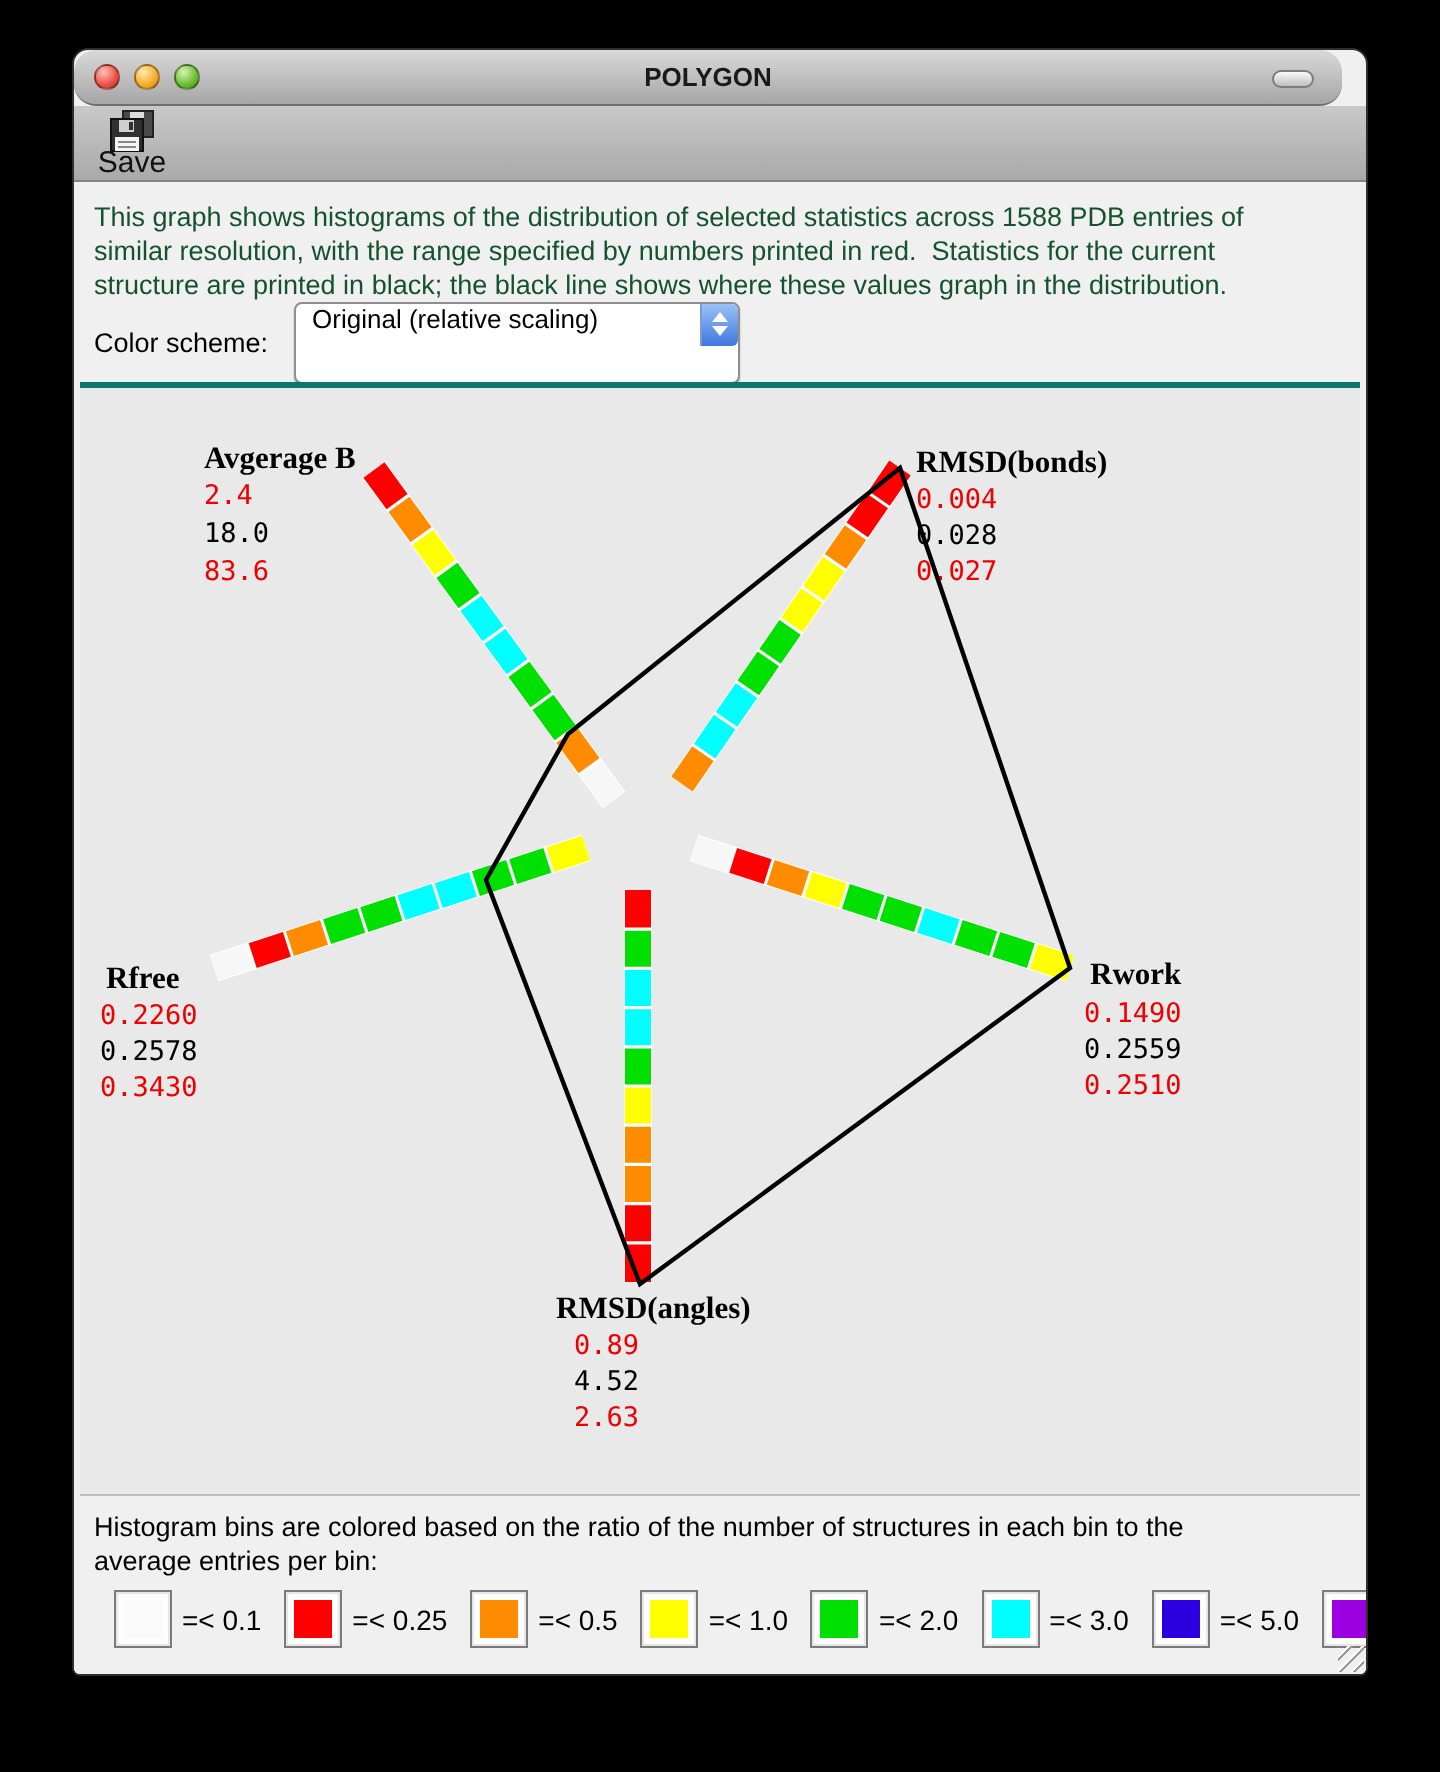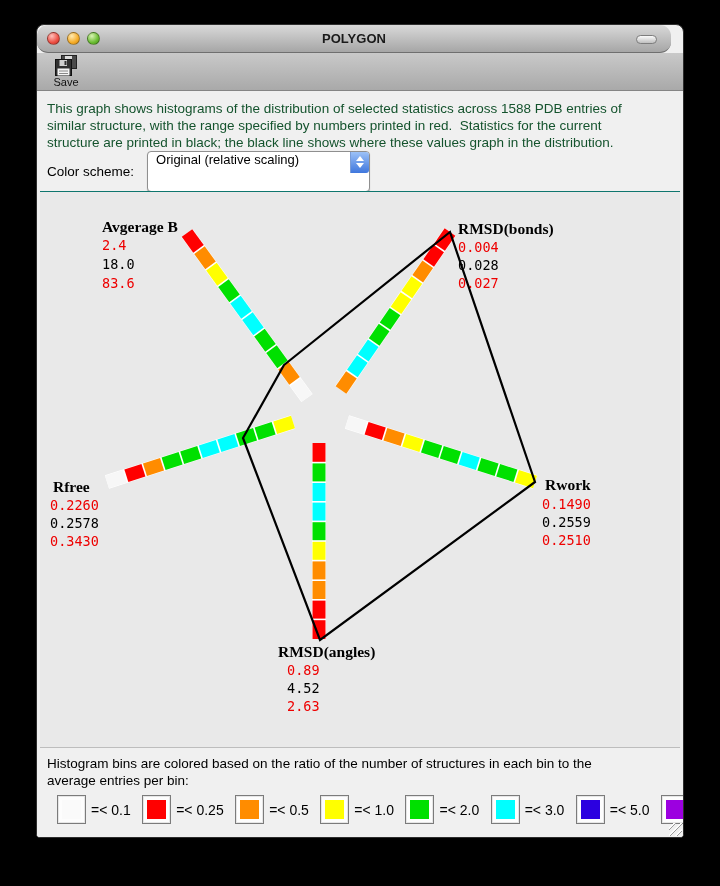--- a/index.html
+++ b/index.html
@@ -24,38 +24,38 @@
     text-align: center; font-size: 13px; font-weight: 600; color: #1a1a1a; }
   .pill { position: absolute; right: 14px; top: 10px; width: 21px; height: 9px; border-radius: 5px;
     border: 1px solid #7d7d7d; background: linear-gradient(#fbfbfb, #bfbfbf); }
   .toolbar {
     position: absolute; left: 0; top: 28px; width: 646px; height: 38px;
     background: linear-gradient(#c9c9c9, #a9a9a9); border-bottom: 1px solid #858585;
   }
   .save-btn { position: absolute; left: 8px; top: 1px; width: 42px; height: 36px;
     display: flex; flex-direction: column; align-items: center; justify-content: flex-start; cursor: default; }
   .save-btn svg { display: block; margin-top: 1px; }
-  .save-label { font-size: 11px; color: #111; line-height: 12px; }
+  .save-label { font-size: 15px; color: #111; line-height: 12px; }
   .content { position: absolute; left: 0; top: 67px; width: 646px; height: 745px; background: #f0f0f0; }
   .desc { position: absolute; left: 10px; top: 8px; width: 630px; font-size: 13.5px; color: #14532d; }
   .desc div { white-space: pre; line-height: 17px; }
   .scheme-row { position: absolute; left: 10px; top: 67px; height: 24px; display: flex; align-items: center; }
   .scheme-label { font-size: 13.5px; color: #000; margin-right: 13px; }
   .dropdown { position: relative; width: 223px; height: 41px; background: #fff; border: 1px solid #8f8f8f;
     border-radius: 4px; box-shadow: 0 1px 1px rgba(0,0,0,.25); display: flex; align-items: flex-start; }
   .dropdown-text { font-size: 13px; color: #000; padding-left: 8px; flex: 1; }
   .dropdown-stepper { width: 19px; height: 21px; border-radius: 0 3px 3px 0;
     background: linear-gradient(#9cc1f7, #3f77dd); border-left: 1px solid #7a9cd6;
     display: flex; flex-direction: column; align-items: center; justify-content: center; gap: 2px; }
   .arrow-up { width: 0; height: 0; border-left: 4px solid transparent; border-right: 4px solid transparent;
     border-bottom: 5px solid #fff; }
   .arrow-down { width: 0; height: 0; border-left: 4px solid transparent; border-right: 4px solid transparent;
     border-top: 5px solid #fff; }
   .plot-area { position: absolute; left: 3px; top: 99px; width: 640px; height: 557px;
-    background: #e9e9e9; border-top: 1px solid #0f766e; border-bottom: 1px solid #bdbdbd; }
+    background: #e9e9e9; border-top: 3px solid #0f766e; border-bottom: 1px solid #bdbdbd; }
   .bottom-panel { position: absolute; left: 0; top: 657px; width: 646px; height: 88px; background: #f0f0f0; }
   .bottom-text { position: absolute; left: 10px; top: 6px; font-size: 13.5px; color: #000000; }
   .bottom-text div { white-space: pre; line-height: 17px; }
   .legend-row { position: absolute; left: 8px; top: 46px; width: 633px; display: flex;
     align-items: center; justify-content: space-between; margin-left: 12px; }
   .legend-item { display: flex; align-items: center; gap: 5px; }
   .swatch-box { width: 29px; height: 29px; border: 1px solid #7b7b7b; background: #fdfdfd;
     display: flex; align-items: center; justify-content: center; box-shadow: inset 0 0 0 1px #e6e6e6; }
   .swatch { width: 19px; height: 19px; }
   .legend-label { font-size: 14px; color: #000; }
@@ -88,21 +88,21 @@
         <line x1="5" y1="16" x2="14" y2="16" stroke="#888" stroke-width="1"></line>
         <line x1="5" y1="18.5" x2="14" y2="18.5" stroke="#888" stroke-width="1"></line>
       </svg>
       <div class="save-label">Save</div>
     </div>
   </div>
 
   <div class="content">
     <div class="desc" id="desc">
         <div>This graph shows histograms of the distribution of selected statistics across 1588 PDB entries of</div>
-        <div>similar structure, with the range specified by numbers printed in red.  Statistics for the current</div>
+        <div>similar resolution, with the range specified by numbers printed in red.  Statistics for the current</div>
         <div>structure are printed in black; the black line shows where these values graph in the distribution.</div>
       </div>
 
     <div class="scheme-row">
       <span class="scheme-label">Color scheme:</span>
       <div class="dropdown">
         <span class="dropdown-text">Original (relative scaling)</span>
         <div class="dropdown-stepper">
           <div class="arrow-up"></div>
           <div class="arrow-down"></div>

